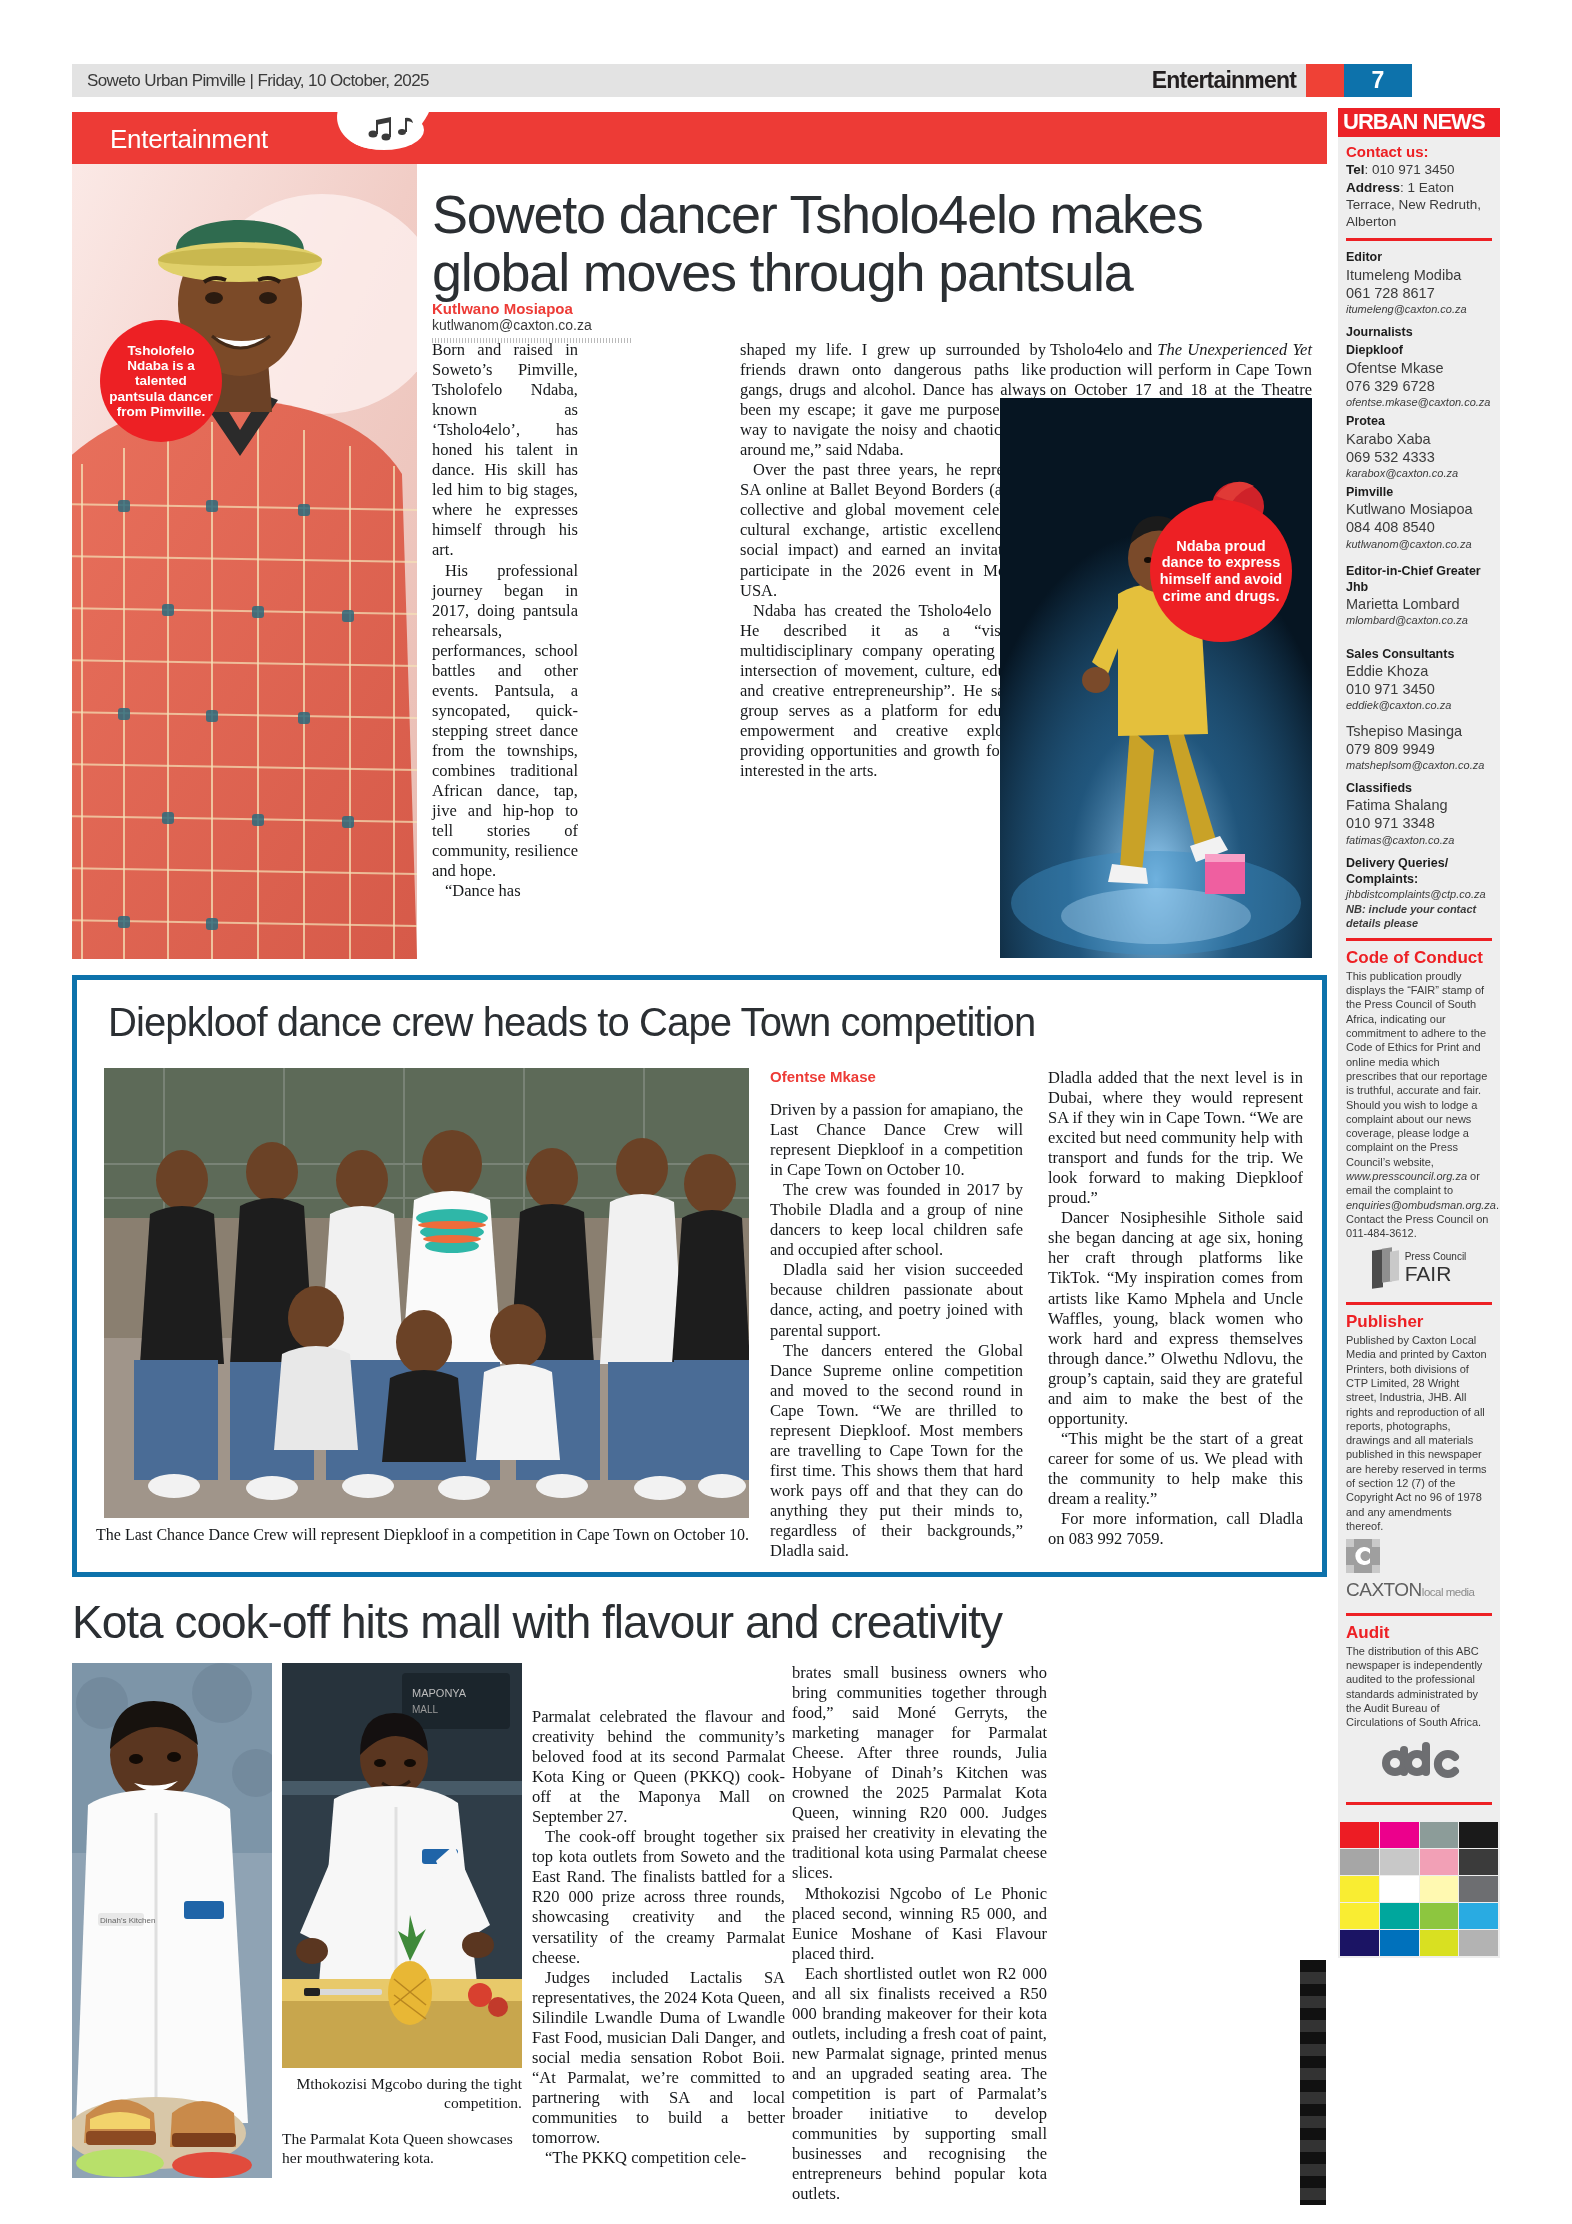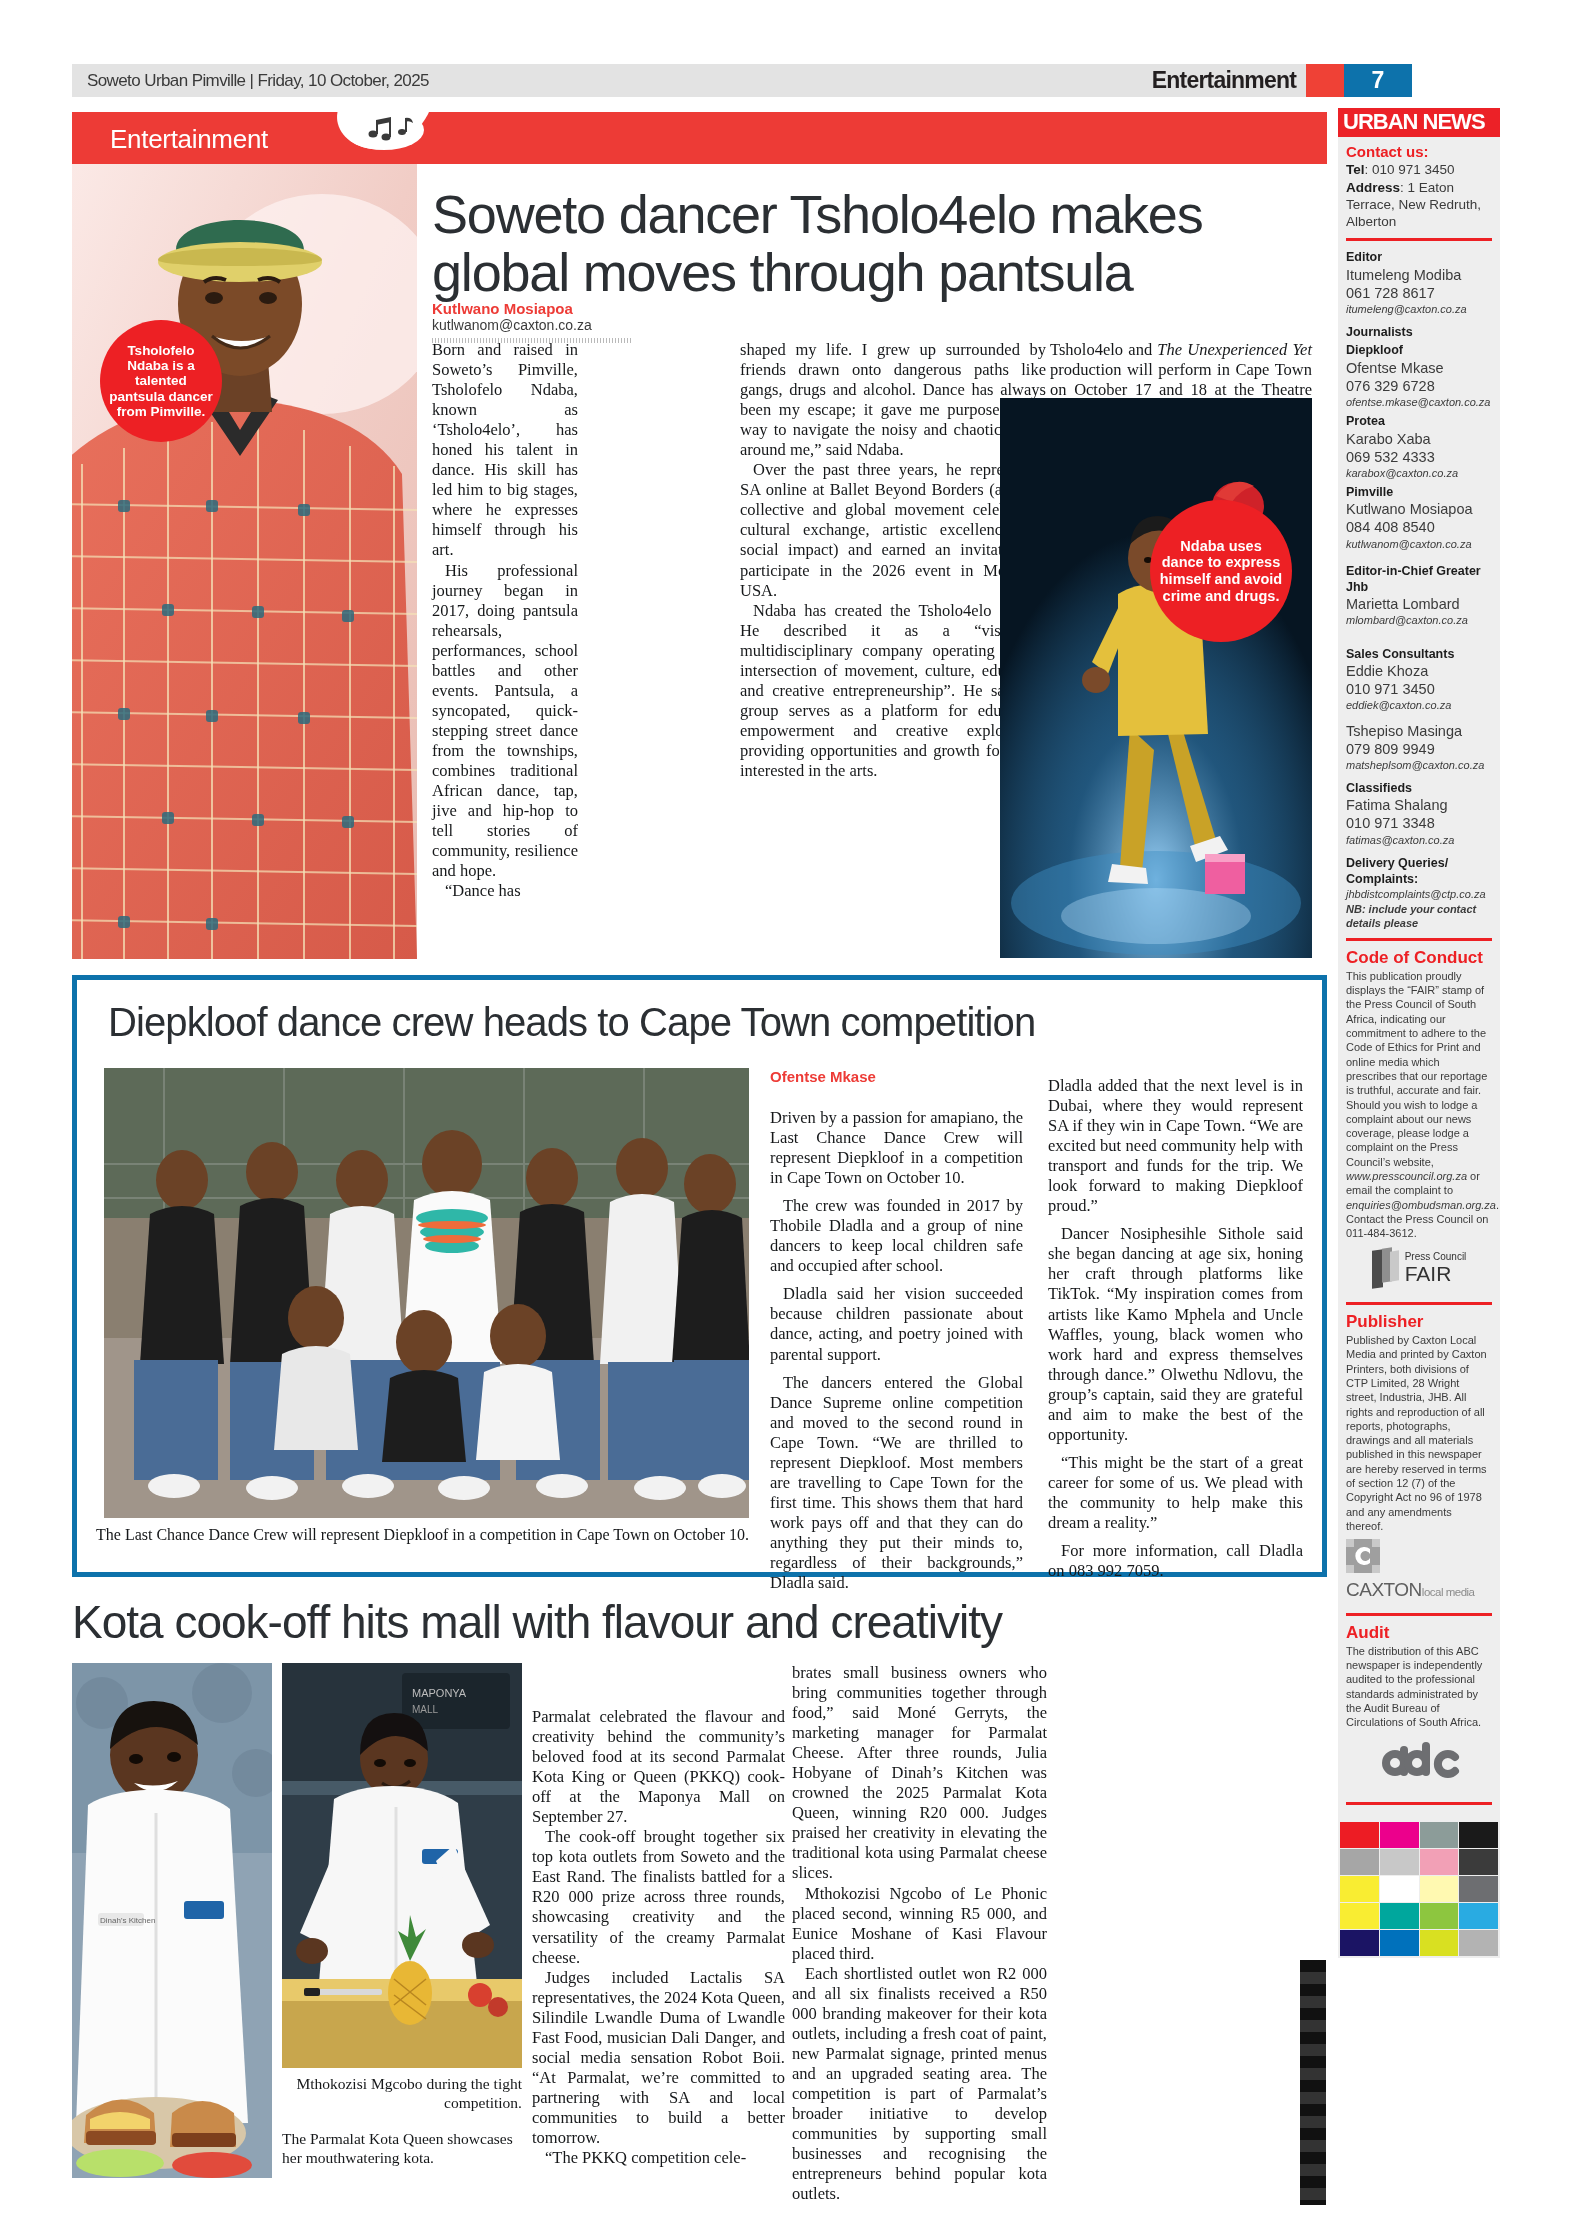--- a/index.html
+++ b/index.html
@@ -207,21 +207,21 @@
     font-size: 15px; color: #ed3b36;
   }
   .a2-col1 {
     position: absolute; left: 770px; top: 1100px; width: 253px;
     font-size: 16.5px; line-height: 1.215; color: #16181a; text-align: justify;
   }
   .a2-col2 {
     position: absolute; left: 1048px; top: 1068px; width: 255px;
     font-size: 16.5px; line-height: 1.215; color: #16181a; text-align: justify;
   }
-  .a2-col1 p, .a2-col2 p { text-indent: 13px; margin-top: 8px; }
+  .a2-col1 p, .a2-col2 p { text-indent: 13px; }
   .a2-col1 p.noind, .a2-col2 p.noind { text-indent: 0; }
 
   
   .a3-head {
     position: absolute; left: 72px; top: 1595px; width: 1250px;
     font-family: "Liberation Sans", sans-serif; font-size: 46px;
     color: #2b2f33; letter-spacing: -1px;
   }
   .a3-photo-a {
     position: absolute; left: 72px; top: 1663px; width: 200px; height: 515px;
@@ -422,21 +422,21 @@
       <path d="M130 146 q28 -26 56 -2 q-6 -26 -28 -26 q-24 0 -28 28 Z" fill="#1b1b1b"></path>
       <ellipse cx="148" cy="162" rx="4" ry="3" fill="#140c06"></ellipse>
       <ellipse cx="170" cy="162" rx="4" ry="3" fill="#140c06"></ellipse>
 
       <rect x="205" y="462" width="40" height="34" fill="#ef5fa0"></rect>
       <rect x="205" y="456" width="40" height="8" fill="#f8a0c6"></rect>
     </svg>
   </div>
 
   <div class="bubble bubble-1">Tsholofelo Ndaba is a talented pantsula dancer from Pimville.</div>
-  <div class="bubble bubble-2">Ndaba uses dance to express himself and avoid crime and drugs.</div>
+  <div class="bubble bubble-2">Ndaba proud dance to express himself and avoid crime and drugs.</div>
 
   <div class="a2-box"></div>
   <div class="a2-head">Diepkloof dance crew heads to Cape Town competition</div>
 
   <div class="a2-photo">
     <svg viewBox="0 0 645 450" width="645" height="450" preserveAspectRatio="none">
       <rect width="645" height="450" fill="#6e6258"></rect>
       <rect y="0" width="645" height="150" fill="#5d6a58"></rect>
       <rect y="150" width="645" height="120" fill="#8a7f70"></rect>
       <rect y="270" width="645" height="180" fill="#a0958a"></rect>

